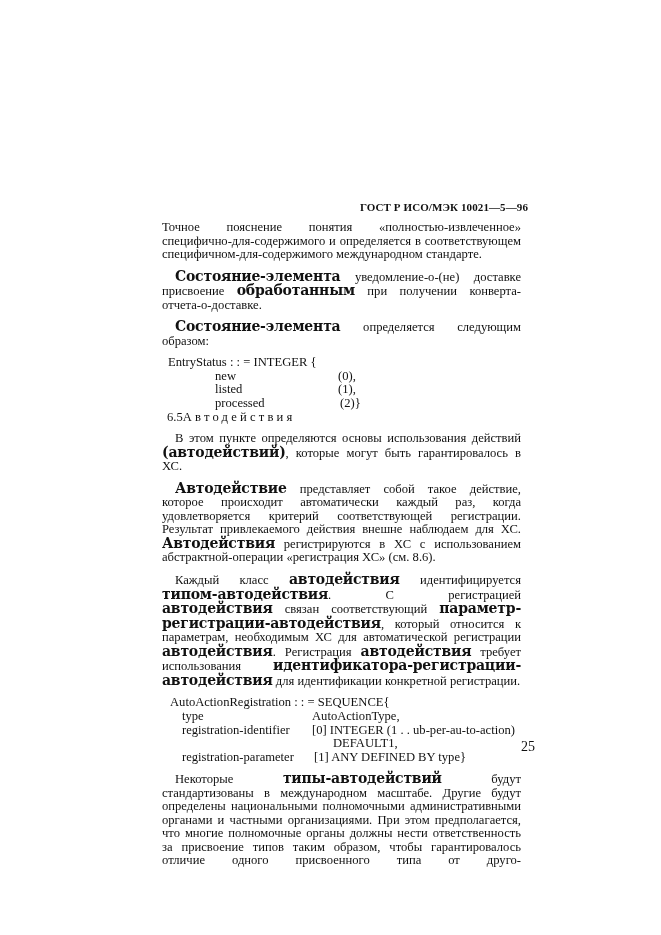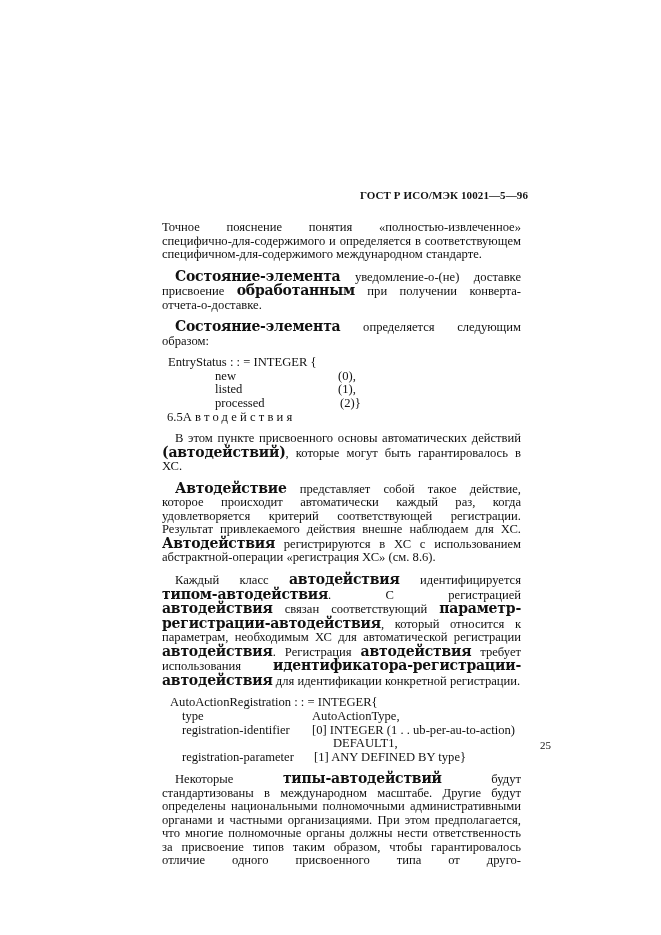--- a/index.html
+++ b/index.html
@@ -15,21 +15,21 @@
       font-family: "Liberation Serif", "DejaVu Serif", serif;
       color: #111111;
     }
     .page {
       position: absolute;
       left: 0; top: 0;
       width: 661px; height: 935px;
     }
     .header {
       position: absolute;
-      top: 189px;
+      top: 201px;
       right: 133px;
       font-size: 11px;
       font-weight: bold;
       letter-spacing: 0.1px;
       white-space: nowrap;
     }
     .body {
       position: absolute;
       left: 154px;
       top: 213px;
@@ -54,23 +54,23 @@
     }
     .code-line span { position: absolute; top: 0; }
     .section-head {
       display: block;
       padding-left: 13px;
       white-space: nowrap;
     }
     .spaced { letter-spacing: 3.2px; }
     .pagenum {
       position: absolute;
-      left: 540px;
+      left: 521px;
       top: 739px;
-      font-size: 11px;
+      font-size: 14px;
     }
   </style>
 </head>
 <body>
 
 <div class="page">
 
   <div class="header">ГОСТ Р ИСО/МЭК 10021—5—96</div>
 
   <div class="body">
@@ -95,29 +95,29 @@
         </div>
       <div class="code-line">
           <span style="left:61px">processed</span>
           <span style="left:186px">(2)}</span>
         </div>
     </div>
 
     <div class="section-head"><span>6.5</span><span class="spaced">Автодействия</span></div>
 
 
-    <p class="p indent"><span>В этом  пункте присвоенного основы автоматических действий </span><span class="b">(автодействий)</span><span>, которые могут быть гарантировалось в ХС.</span></p>
+    <p class="p indent"><span>В этом  пункте определяются основы использования действий </span><span class="b">(автодействий)</span><span>, которые могут быть гарантировалось в ХС.</span></p>
 
     <p class="p indent"><span class="b">Автодействие</span><span> представляет собой такое действие, которое происходит автоматически каждый раз, когда удовлетворяется критерий соответствующей регистрации. Результат привлекаемого действия внешне наблюдаем для ХС. </span><span class="b">Автодействия</span><span> регистрируются в ХС с использованием абстрактной-операции «регистрация ХС» (см. 8.6).</span></p>
 
     <p class="p indent"><span>Каждый класс </span><span class="b">автодействия</span><span> идентифицируется </span><span class="b">типом-автодействия</span><span>. С регистрацией </span><span class="b">автодействия</span><span> связан соответствующий </span><span class="b">параметр-регистрации-автодействия</span><span>, который относится к параметрам, необходимым ХС для автоматической регистрации </span><span class="b">автодействия</span><span>. Регистрация </span><span class="b">автодействия</span><span> требует  использования </span><span class="b">идентификатора-регистрации-автодействия</span><span> для идентификации конкретной регистрации.</span></p>
 
     <div>
       <div class="code-line">
-          <span style="left:16px">AutoActionRegistration : : = INTEGER{</span>
+          <span style="left:16px">AutoActionRegistration : : = SEQUENCE{</span>
         </div>
       <div class="code-line">
           <span style="left:28px">type</span>
           <span style="left:158px">AutoActionType,</span>
         </div>
       <div class="code-line">
           <span style="left:28px">registration-identifier</span>
           <span style="left:158px">[0] INTEGER (1 . . ub-per-au-to-action)</span>
         </div>
       <div class="code-line">

